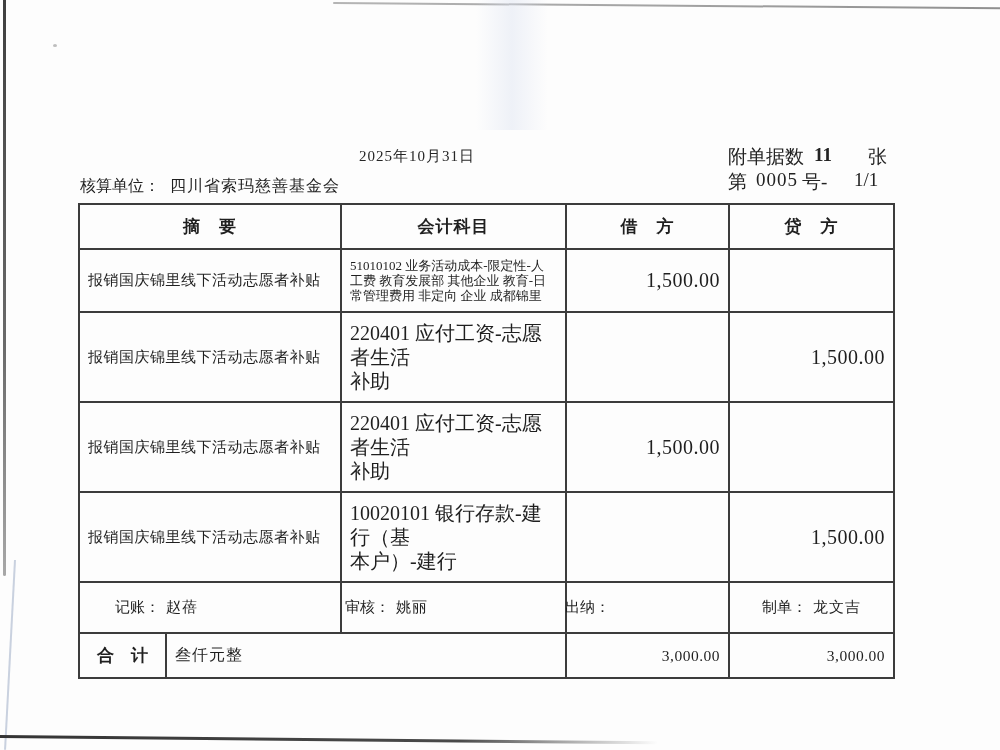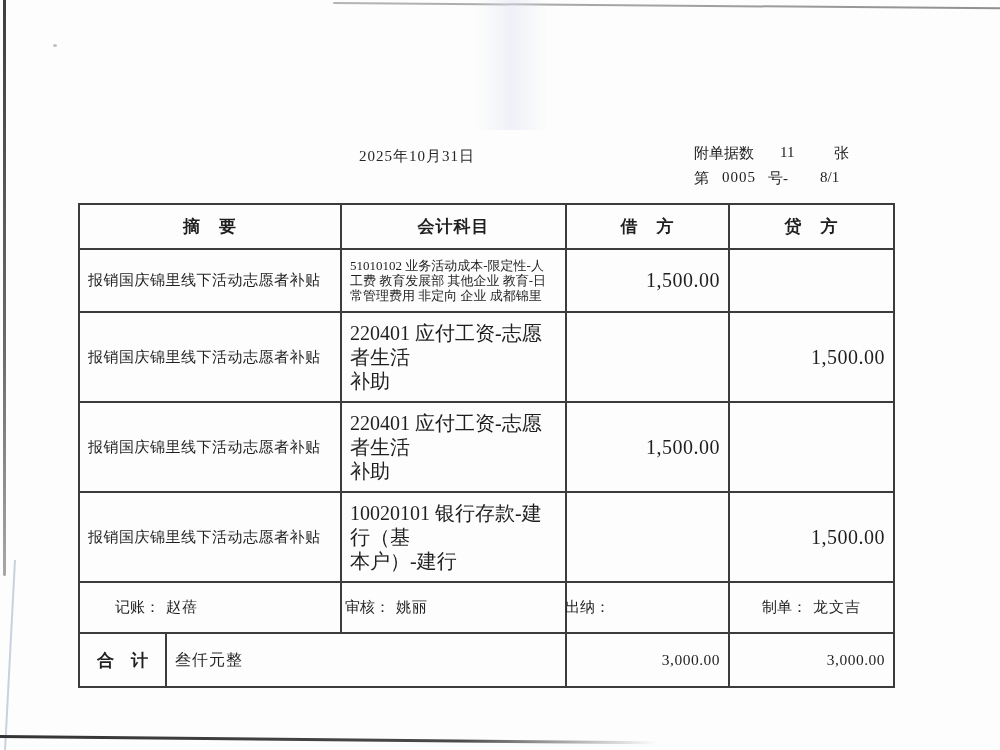--- a/index.html
+++ b/index.html
@@ -25,24 +25,24 @@
   .crease{position:absolute;left:476px;top:0;width:72px;height:130px;opacity:.45;
     background:linear-gradient(to right,rgba(220,226,240,0),#dce2f0 50%,rgba(220,226,240,0));}
   .speck{position:absolute;left:53px;top:44px;width:4px;height:3px;background:#8a8a8a;
     border-radius:50%;opacity:.55;}
 
   
   .title{position:absolute;left:0;top:106px;width:1000px;text-align:center;
     font-size:31px;font-weight:bold;letter-spacing:3px;color:#1b1b1b;}
   .date{position:absolute;left:0;top:147px;width:834px;text-align:center;
     font-size:15px;letter-spacing:1px;color:#262626;}
-  .info-block{position:absolute;left:694px;top:144px;width:166px;font-size:15px;color:#222;}
+  .info-block{position:absolute;left:728px;top:144px;width:166px;font-size:19px;color:#222;}
   .info-line{position:relative;height:25px;}
   .info-line span{position:absolute;white-space:nowrap;}
-  .il1-a{left:0;} .il1-b{left:86px;} .il1-c{left:140px;}
+  .il1-a{left:0;} .il1-b{left:86px;font-weight:bold;} .il1-c{left:140px;}
   .il2-a{left:0;} .il2-b{left:28px;letter-spacing:1px;} .il2-c{left:74px;} .il2-d{left:126px;}
   .unit-line{position:absolute;left:80px;top:176px;font-size:16px;color:#1f1f1f;white-space:nowrap;}
   .unit-line .unit-name{margin-left:10px;letter-spacing:1px;}
 
   
   table.voucher{position:absolute;left:78px;top:203px;width:815px;
     border-collapse:collapse;table-layout:fixed;}
   table.voucher td{border:2px solid #3c3c3c;padding:8px;vertical-align:middle;
     color:#1f1f1f;overflow:hidden;}
   td.hdr{text-align:center;font-size:17px;font-weight:bold;letter-spacing:1px;}
@@ -77,24 +77,27 @@
   <div class="info-block">
     <div class="info-line">
       <span class="il1-a">附单据数</span>
       <span class="il1-b">11</span>
       <span class="il1-c">张</span>
     </div>
     <div class="info-line">
       <span class="il2-a">第</span>
       <span class="il2-b">0005</span>
       <span class="il2-c">号-</span>
-      <span class="il2-d">8/1</span>
+      <span class="il2-d">1/1</span>
     </div>
   </div>
 
+  <div class="unit-line">
+    <span>核算单位：</span><span class="unit-name">四川省索玛慈善基金会</span>
+  </div>
 
   <table class="voucher">
     <colgroup>
       <col style="width:87px">
         <col style="width:175px">
         <col style="width:225px">
       <col style="width:163px">
         <col style="width:165px">
     </colgroup>
     <tbody>
@@ -132,21 +135,21 @@
 本户）-建行</td>
       <td class="amount"></td>
       <td class="amount">1,500.00</td>
     </tr>
     <tr style="height:51px">
       <td colspan="2" class="summary"></td>
       <td class="subject"></td>
       <td class="amount"></td>
       <td class="amount"></td>
     </tr>
-    <tr style="height:54px">
+    <tr style="height:45px">
       <td class="total-label">合　计</td>
       <td colspan="2" class="total-words">叁仟元整</td>
       <td class="total-amount">3,000.00</td>
       <td class="total-amount">3,000.00</td>
     </tr>
   </tbody>
     </table>
 
   <div class="sign-row">
     <span class="sig sig-book"><span>记账：</span><span class="nm">赵蓓</span></span>

